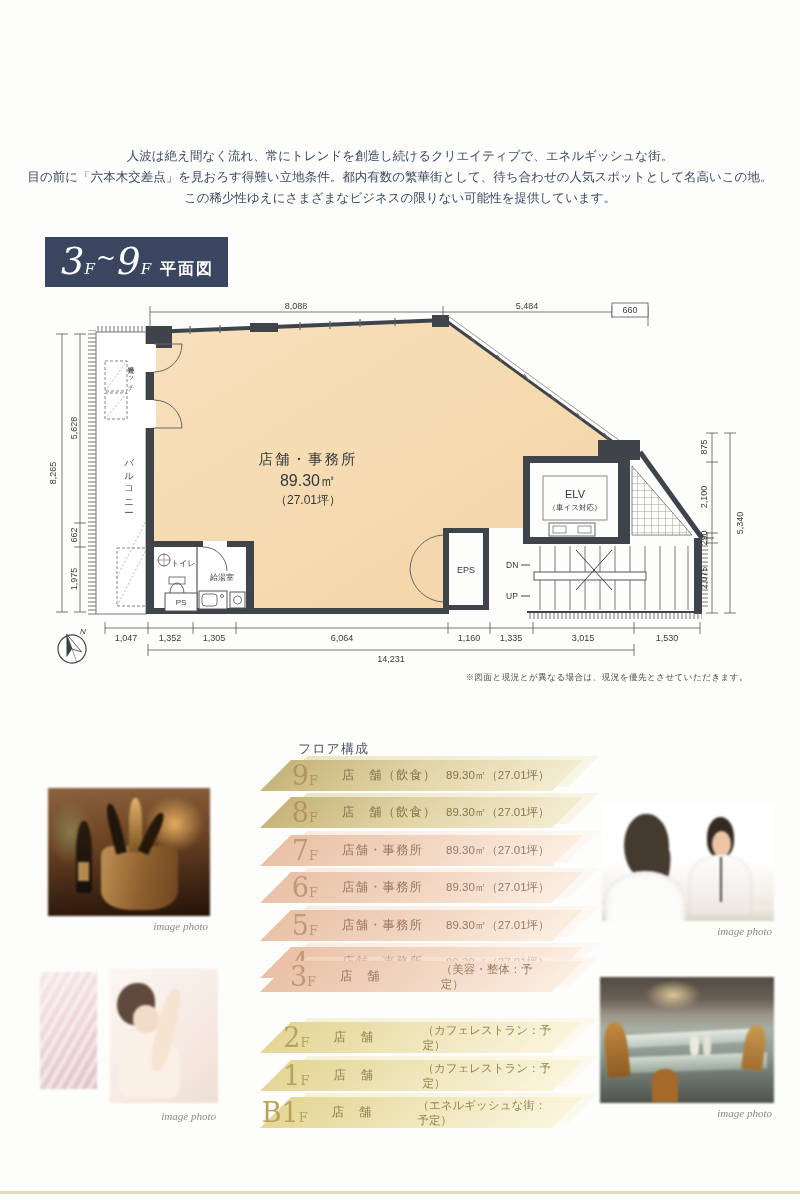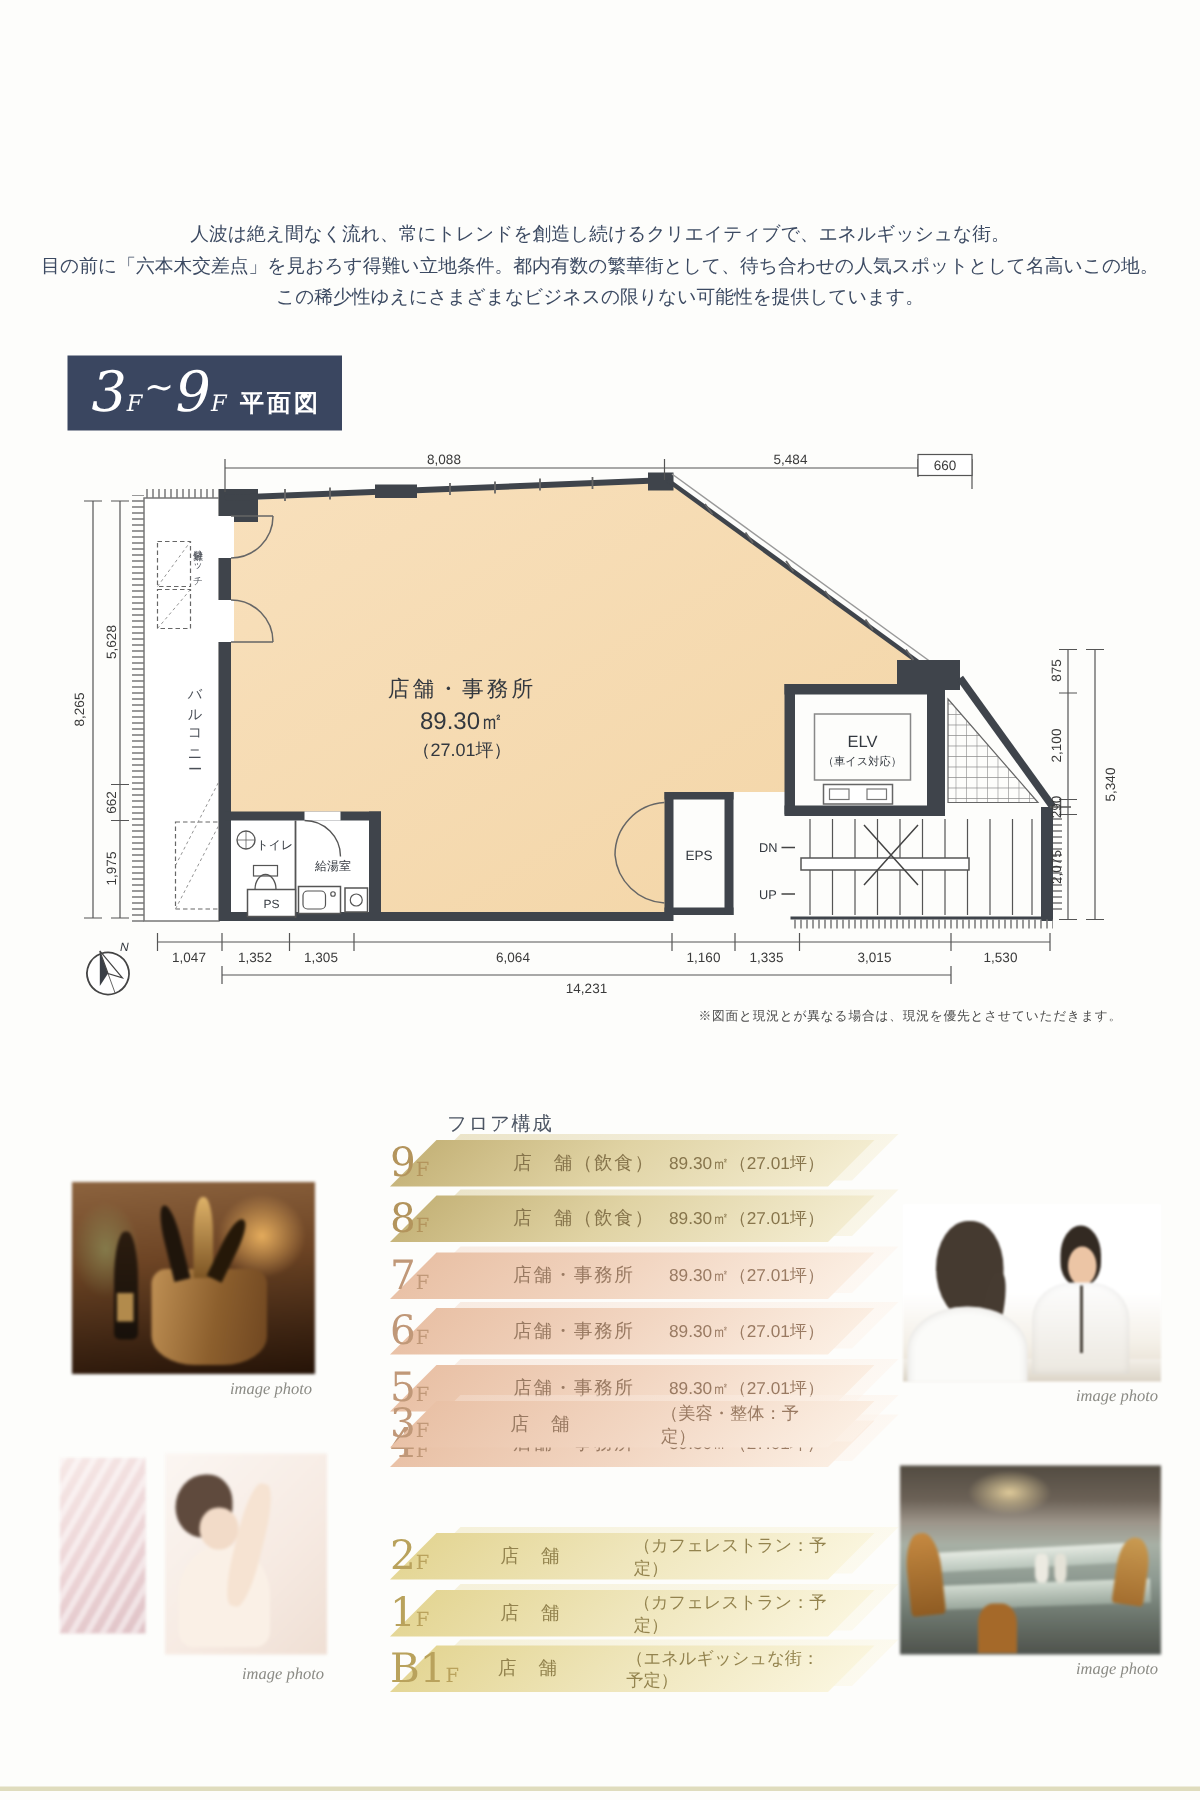--- a/index.html
+++ b/index.html
@@ -36,21 +36,21 @@
   .frow::before{content:"";position:absolute;inset:0;transform:skewX(-45deg);transform-origin:bottom left;z-index:1;}
   .frow::after{content:"";position:absolute;left:16px;right:-16px;top:-4px;bottom:4px;
     transform:skewX(-45deg);transform-origin:bottom left;opacity:.55;z-index:-1;}
   .theme-gold::before{background:linear-gradient(97deg,#c6b47a 0%,#e0d3a4 45%,#f3ecd0 100%);}
   .theme-gold::after{background:linear-gradient(97deg,#ddd0a0,#f6f0d8);}
   .theme-pink::before{background:linear-gradient(97deg,#e9c1a6 0%,#f2d6c2 50%,#fbeee2 100%);}
   .theme-pink::after{background:linear-gradient(97deg,#f4ddce,#fdf4ec);}
   .theme-cream::before{background:linear-gradient(97deg,#e4d695 0%,#efe6bc 50%,#faf5dd 100%);}
   .theme-cream::after{background:linear-gradient(97deg,#efe7c0,#fbf7e4);}
   .frow span{position:relative;z-index:2;}
-  .fnum{width:58px;font-family:"DejaVu Serif",serif;color:#b3945c;white-space:nowrap;}
+  .fnum{width:58px;text-align:right;font-family:"DejaVu Serif",serif;color:#b3945c;white-space:nowrap;}
   .fnum b{font-weight:normal;font-size:27px;}
   .fnum i{font-style:normal;font-size:13px;}
   .theme-pink .fnum{color:#c09878;}
   .theme-cream .fnum{color:#b9a25c;}
   .fuse{margin-left:24px;width:104px;font-size:12.5px;color:#87754c;letter-spacing:1px;}
   .farea{font-size:11.5px;color:#87754c;}
   .theme-pink .fuse,.theme-pink .farea{color:#997a62;}
   .theme-cream .fuse,.theme-cream .farea{color:#93834e;}
   
   .photo{position:absolute;background:#fff;}
@@ -316,21 +316,21 @@
   <div class="frow theme-pink" style="top:910px">
     <span class="fnum"><b>5</b><i>F</i></span>
     <span class="fuse">店舗・事務所</span>
     <span class="farea">89.30㎡（27.01坪）</span>
   </div>
   <div class="frow theme-pink" style="top:947px">
     <span class="fnum"><b>4</b><i>F</i></span>
     <span class="fuse">店舗・事務所</span>
     <span class="farea">89.30㎡（27.01坪）</span>
   </div>
-  <div class="frow theme-pink" style="top:934px">
+  <div class="frow theme-pink" style="top:961px">
     <span class="fnum"><b>3</b><i>F</i></span>
     <span class="fuse">店　舗</span>
     <span class="farea">（美容・整体：予定）</span>
   </div>
   <div class="frow theme-cream" style="top:1022px">
     <span class="fnum"><b>2</b><i>F</i></span>
     <span class="fuse">店　舗</span>
     <span class="farea">（カフェレストラン：予定）</span>
   </div>
   <div class="frow theme-cream" style="top:1060px">

